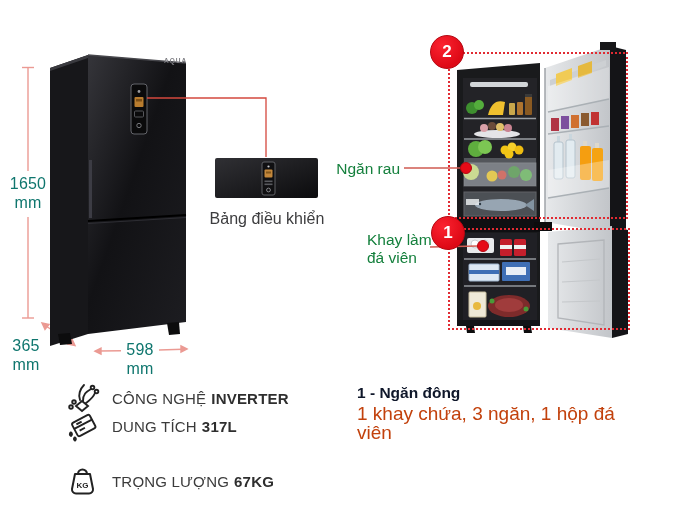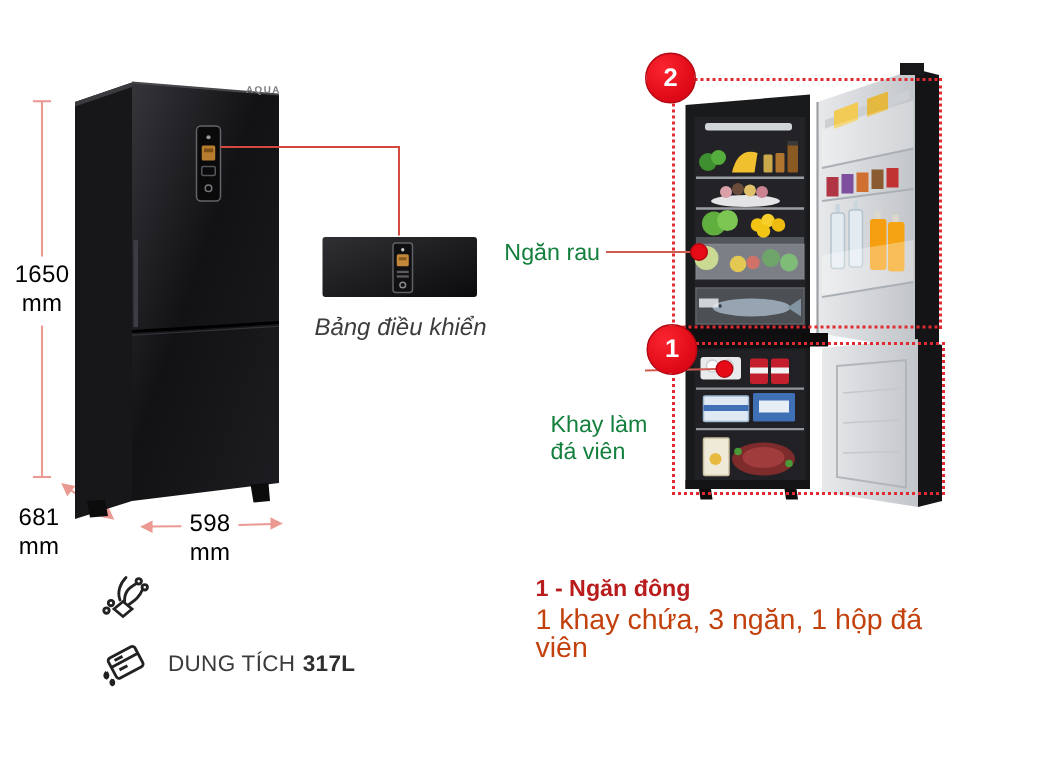--- a/index.html
+++ b/index.html
@@ -4,48 +4,48 @@
 <style>
   html,body{margin:0;padding:0;background:#ffffff;}
   .canvas{
     position:relative;width:696px;height:522px;overflow:hidden;background:#ffffff;
     font-family:"Liberation Sans","DejaVu Sans",sans-serif;color:#3a3a3a;
   }
   .abs{position:absolute;}
   svg{display:block;}
   
   .dim-label{
-    text-align:center;font-size:16px;line-height:19px;color:#000000;letter-spacing:.2px;
+    text-align:center;font-size:16px;line-height:19px;color:#0f766e;letter-spacing:.2px;
   }
   
   .brand{
     font-size:6.5px;font-weight:bold;letter-spacing:1px;color:#7b7b80;
   }
   
-  .caption{font-size:16px;color:#3d3d3f;text-align:center;font-style:italic;}
+  .caption{font-size:16px;color:#3d3d3f;text-align:center;}
   .callout-label{font-size:15.5px;color:#15803d;line-height:18px;}
   
   .zone{
     border:2px dotted #e12b33;position:absolute;box-sizing:border-box;background:transparent;
   }
   
   .badge{
     position:absolute;width:34px;height:34px;border-radius:50%;
     background:radial-gradient(circle at 35% 30%, #fb2330, #de0916 70%);
     border:1px solid #b40812;box-sizing:border-box;
     display:flex;align-items:center;justify-content:center;
     color:#ffffff;font-size:17px;font-weight:bold;
   }
   
   .spec-row{position:absolute;display:flex;align-items:center;}
   .spec-text{font-size:15px;color:#3b3b3b;letter-spacing:.2px;white-space:nowrap;}
   .spec-text .value{font-weight:bold;margin-left:5px;color:#2e2e2e;}
   
   .descriptions{position:absolute;left:357px;top:384px;width:268px;}
-  .desc-title{font-size:15.5px;font-weight:bold;color:#b91c1c;line-height:18px;margin:0;}
+  .desc-title{font-size:15.5px;font-weight:bold;color:#0f172a;line-height:18px;margin:0;}
   .desc-body{font-size:19px;color:#c2410c;line-height:19px;margin:2px 0 0 0;}
   .desc-section+.desc-section{margin-top:14px;}
 </style>
 </head>
 <body>
 
 <div class="canvas">
 
   <svg class="abs" style="left:0;top:0;" width="696" height="522" viewBox="0 0 696 522">
     <defs>
@@ -260,68 +260,83 @@
   </div>
 
   <div class="abs brand" style="left:164px;top:57px;">AQUA</div>
 
   <div class="abs dim-label" style="left:6px;top:174px;width:44px;">
     <div>1650</div>
     <div>mm</div>
   </div>
 
   <div class="abs dim-label" style="left:5px;top:336px;width:42px;">
-    <div>681</div>
+    <div>365</div>
     <div>mm</div>
   </div>
 
   <div class="abs dim-label" style="left:117px;top:340px;width:46px;">
     <div>598</div>
     <div>mm</div>
   </div>
 
   <div class="abs caption" style="left:202px;top:210px;width:130px;">Bảng điều khiển</div>
 
   <div class="abs callout-label" style="left:336px;top:160px;width:64px;text-align:right;white-space:nowrap;">Ngăn rau</div>
 
-  <div class="abs callout-label" style="left:367px;top:231px;width:66px;margin-top:44px;">Khay làm đá viên</div>
+  <div class="abs callout-label" style="left:367px;top:231px;width:66px;">Khay làm đá viên</div>
 
   <div class="spec-row" style="left:62px;top:380px;">
     <svg width="40" height="36" viewBox="0 0 40 36">
       <g fill="none" stroke="#222222" stroke-width="1.9" stroke-linecap="round">
         <path d="M14,26 L20,31 L26,26 L20,21 Z"></path>
         <path d="M21,21 C21,14 24,12 29,9"></path>
         <path d="M24,23 C28,20 31,18 33,13"></path>
         <path d="M18,20 C16,15 18,9 22,5"></path>
         <circle cx="30.5" cy="7.5" r="1.8"></circle>
         <circle cx="34.5" cy="11.5" r="1.8"></circle>
         <circle cx="12" cy="22" r="1.8"></circle>
         <circle cx="9" cy="27" r="1.8"></circle>
       </g>
     </svg>
-  </div>
-
-  <div class="spec-row" style="left:62px;top:424px;">
+    <div class="spec-text" style="margin-left:10px;">
+      <span>CÔNG NGHỆ</span><span class="value">INVERTER</span>
+    </div>
+  </div>
+
+  <div class="spec-row" style="left:62px;top:408px;">
     <svg width="40" height="36" viewBox="0 0 40 36">
       <g fill="none" stroke="#222222" stroke-width="1.9" stroke-linejoin="round">
         <g transform="rotate(-28 22 18)">
           <rect x="12" y="10" width="20" height="15" rx="2"></rect>
           <line x1="12" y1="16" x2="32" y2="16"></line>
           <line x1="16" y1="13" x2="22" y2="13"></line>
           <line x1="16" y1="20" x2="22" y2="20"></line>
         </g>
         <path d="M9,24 q2,2.6 0,4 q-2.4,-1.4 0,-4" fill="#222222"></path>
         <path d="M13,29 q1.8,2.4 0,3.6 q-2.2,-1.2 0,-3.6" fill="#222222"></path>
       </g>
     </svg>
     <div class="spec-text" style="margin-left:10px;">
       <span>DUNG TÍCH</span><span class="value">317L</span>
     </div>
   </div>
 
+  <div class="spec-row" style="left:62px;top:463px;">
+    <svg width="40" height="36" viewBox="0 0 40 36">
+      <g fill="none" stroke="#222222" stroke-width="2" stroke-linejoin="round">
+        <path d="M16,11 a4.5,4.5 0 1 1 9,0"></path>
+        <path d="M13,11 h15 l3,15 a4,4 0 0 1 -4,4.5 h-13 a4,4 0 0 1 -4,-4.5 z"></path>
+      </g>
+      <text x="20.5" y="24.5" text-anchor="middle" font-size="8" font-weight="bold" fill="#222222" font-family="Liberation Sans, sans-serif">KG</text>
+    </svg>
+    <div class="spec-text" style="margin-left:10px;">
+      <span>TRỌNG LƯỢNG</span><span class="value">67KG</span>
+    </div>
+  </div>
 
   <div class="descriptions">
     <div class="desc-section">
       <p class="desc-title">1 - Ngăn đông</p>
       <p class="desc-body">1 khay chứa, 3 ngăn, 1 hộp đá viên</p>
     </div>
     <div class="desc-section">
     </div>
   </div>
 

